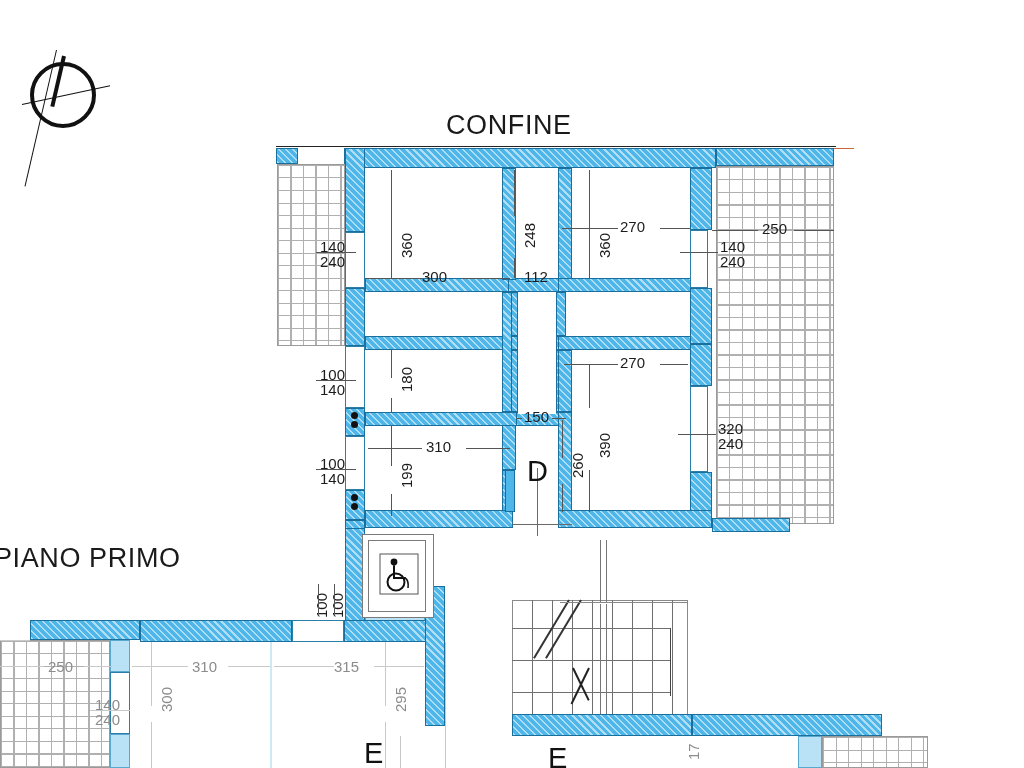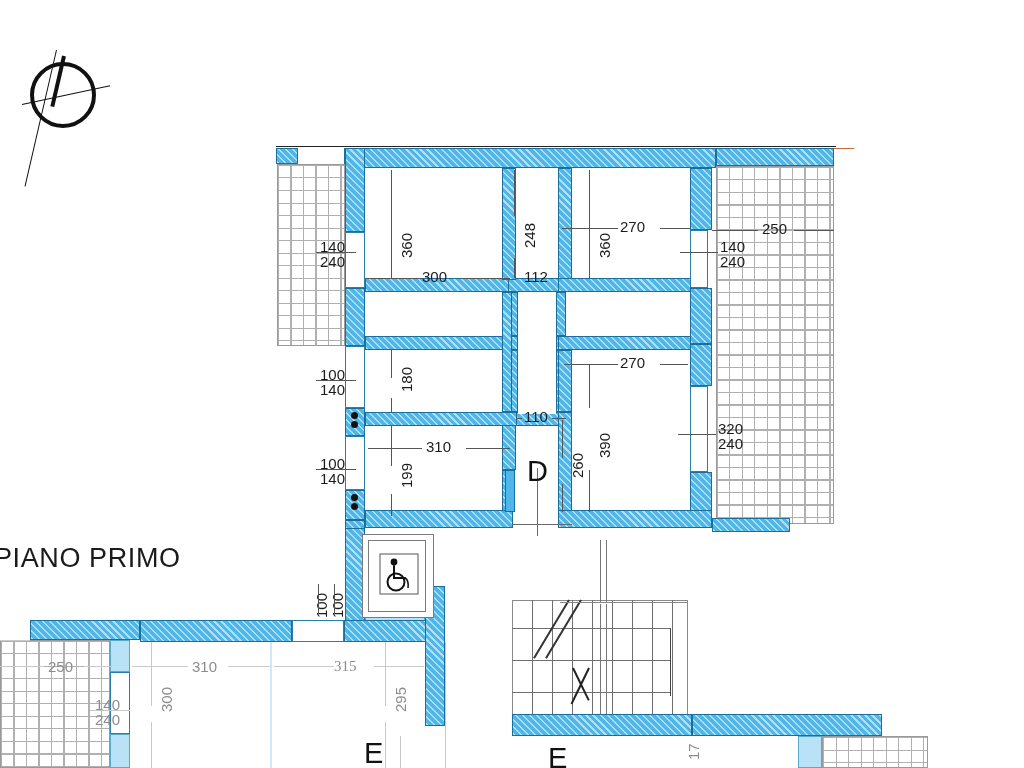--- a/index.html
+++ b/index.html
@@ -64,20 +64,21 @@
   <div class="compass" style="left:30px;top:62px;width:66px;height:66px;">
     <div class="ring"></div>
   </div>
   <div class="ln" style="left:22px;top:104px;width:90px;height:1px;background:#111;
               transform:rotate(-12deg);transform-origin:left center;"></div>
   <div class="ln" style="left:56px;top:50px;width:1px;height:140px;background:#111;
               transform:rotate(13deg);transform-origin:top center;"></div>
   <div class="ln" style="left:62px;top:56px;width:4px;height:52px;background:#111;
               transform:rotate(13deg);transform-origin:top center;"></div>
 
+  <div class="txt title" style="left:446px;top:110px;">CONFINE</div>
   <div class="txt title" style="left:-6px;top:543px;">PIANO PRIMO</div>
 
   <div class="ln h dk" style="left:276px;top:146px;width:560px;"></div>
   <div class="ln h" style="left:812px;top:148px;width:42px;height:1px;background:#c46a3a;"></div>
 
   <div class="wall" style="left:344px;top:148px;width:372px;height:20px;"></div>
   <div class="wall" style="left:276px;top:148px;width:22px;height:16px;"></div>
   <div class="wall" style="left:716px;top:148px;width:118px;height:18px;"></div>
 
   <div class="grid" style="left:277px;top:164px;width:68px;height:182px;"></div>
@@ -241,21 +242,21 @@
   <div class="ln h" style="left:316px;top:380px;width:40px;background:#555;"></div>
 
   <div class="txt dim vert" style="left:398px;top:392px;">180</div>
   <div class="ln v" style="left:391px;top:350px;height:28px;background:#555;"></div>
   <div class="ln v" style="left:391px;top:398px;height:14px;background:#555;"></div>
 
   <div class="txt dim" style="left:426px;top:438px;">310</div>
   <div class="ln h" style="left:368px;top:448px;width:54px;background:#555;"></div>
   <div class="ln h" style="left:466px;top:448px;width:44px;background:#555;"></div>
 
-  <div class="txt dim" style="left:524px;top:408px;">110</div>
+  <div class="txt dim" style="left:524px;top:408px;">150</div>
   <div class="ln h" style="left:516px;top:418px;width:6px;background:#555;"></div>
   <div class="ln h" style="left:552px;top:418px;width:14px;background:#555;"></div>
 
   <div class="txt dim" style="left:320px;top:455px;">100</div>
   <div class="txt dim" style="left:320px;top:470px;">140</div>
   <div class="ln h" style="left:316px;top:469px;width:40px;background:#555;"></div>
 
   <div class="txt dim vert" style="left:398px;top:488px;">199</div>
   <div class="ln v" style="left:391px;top:426px;height:40px;background:#555;"></div>
   <div class="ln v" style="left:391px;top:494px;height:22px;background:#555;"></div>
@@ -286,21 +287,21 @@
   <div class="ln v" style="left:334px;top:584px;height:30px;background:#555;"></div>
 
   <div class="txt dimg" style="left:48px;top:658px;">250</div>
   <div class="ln h lt" style="left:0px;top:666px;width:44px;"></div>
   <div class="ln h lt" style="left:84px;top:666px;width:28px;"></div>
 
   <div class="txt dimg" style="left:192px;top:658px;">310</div>
   <div class="ln h lt" style="left:132px;top:666px;width:56px;"></div>
   <div class="ln h lt" style="left:228px;top:666px;width:42px;"></div>
 
-  <div class="txt dimg" style="left:334px;top:658px;font-family:Liberation Serif, serif;">315</div>
+  <div class="txt dimg" style="left:334px;top:658px;">315</div>
   <div class="ln h lt" style="left:274px;top:666px;width:60px;"></div>
   <div class="ln h lt" style="left:374px;top:666px;width:50px;"></div>
 
   <div class="txt dimg" style="left:95px;top:696px;">140</div>
   <div class="txt dimg" style="left:95px;top:711px;">240</div>
   <div class="ln h lt" style="left:90px;top:710px;width:40px;"></div>
 
   <div class="txt dimg vert" style="left:158px;top:712px;">300</div>
   <div class="ln v lt" style="left:151px;top:642px;height:64px;"></div>
   <div class="ln v lt" style="left:151px;top:722px;height:46px;"></div>

